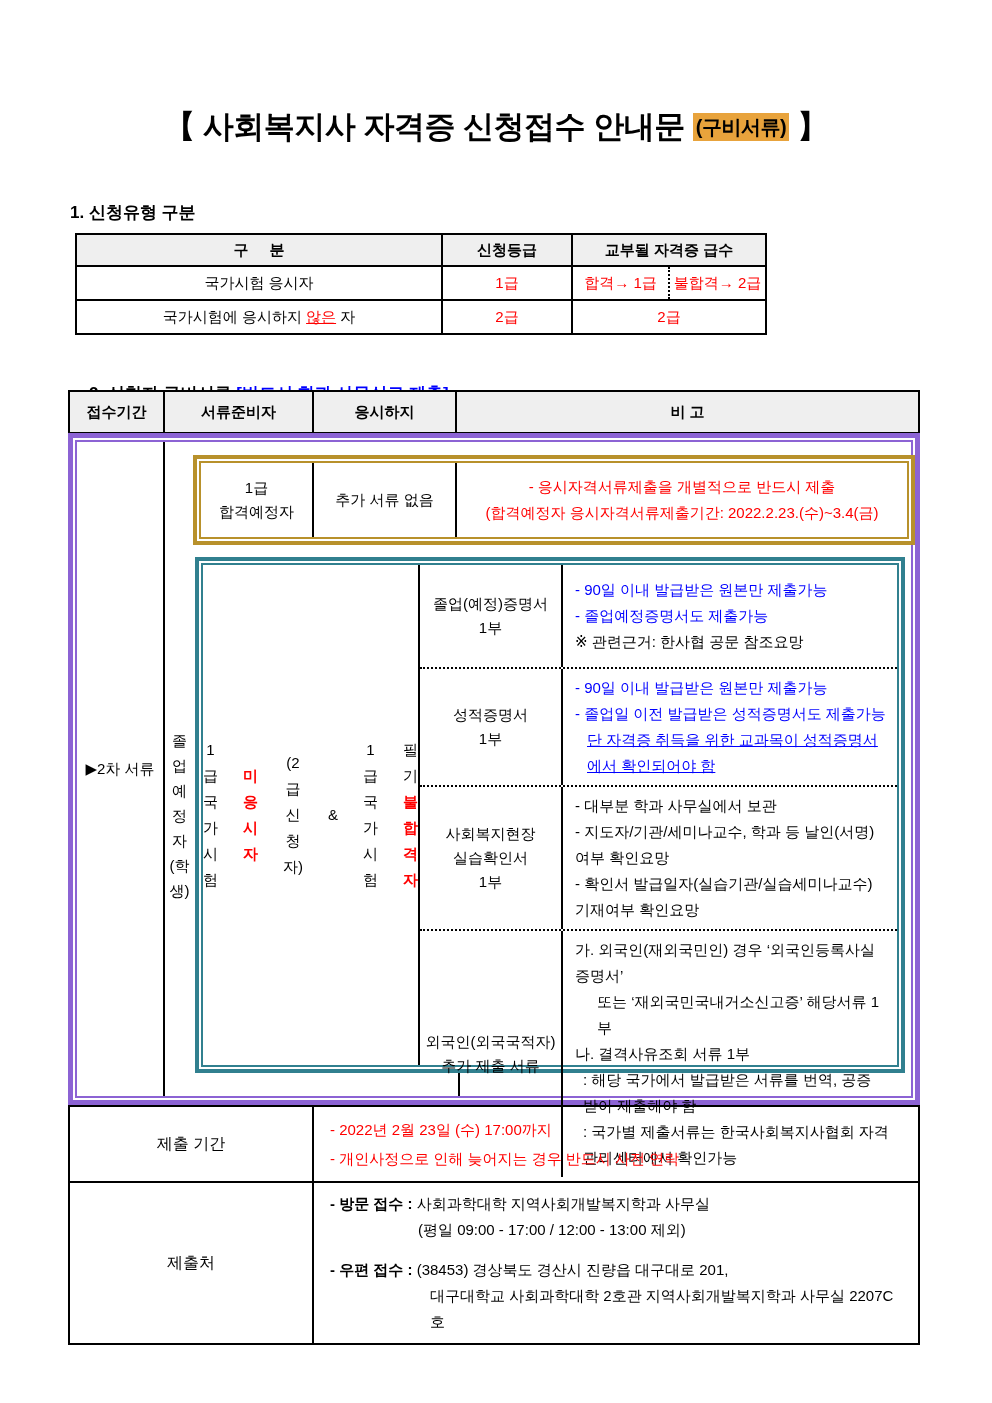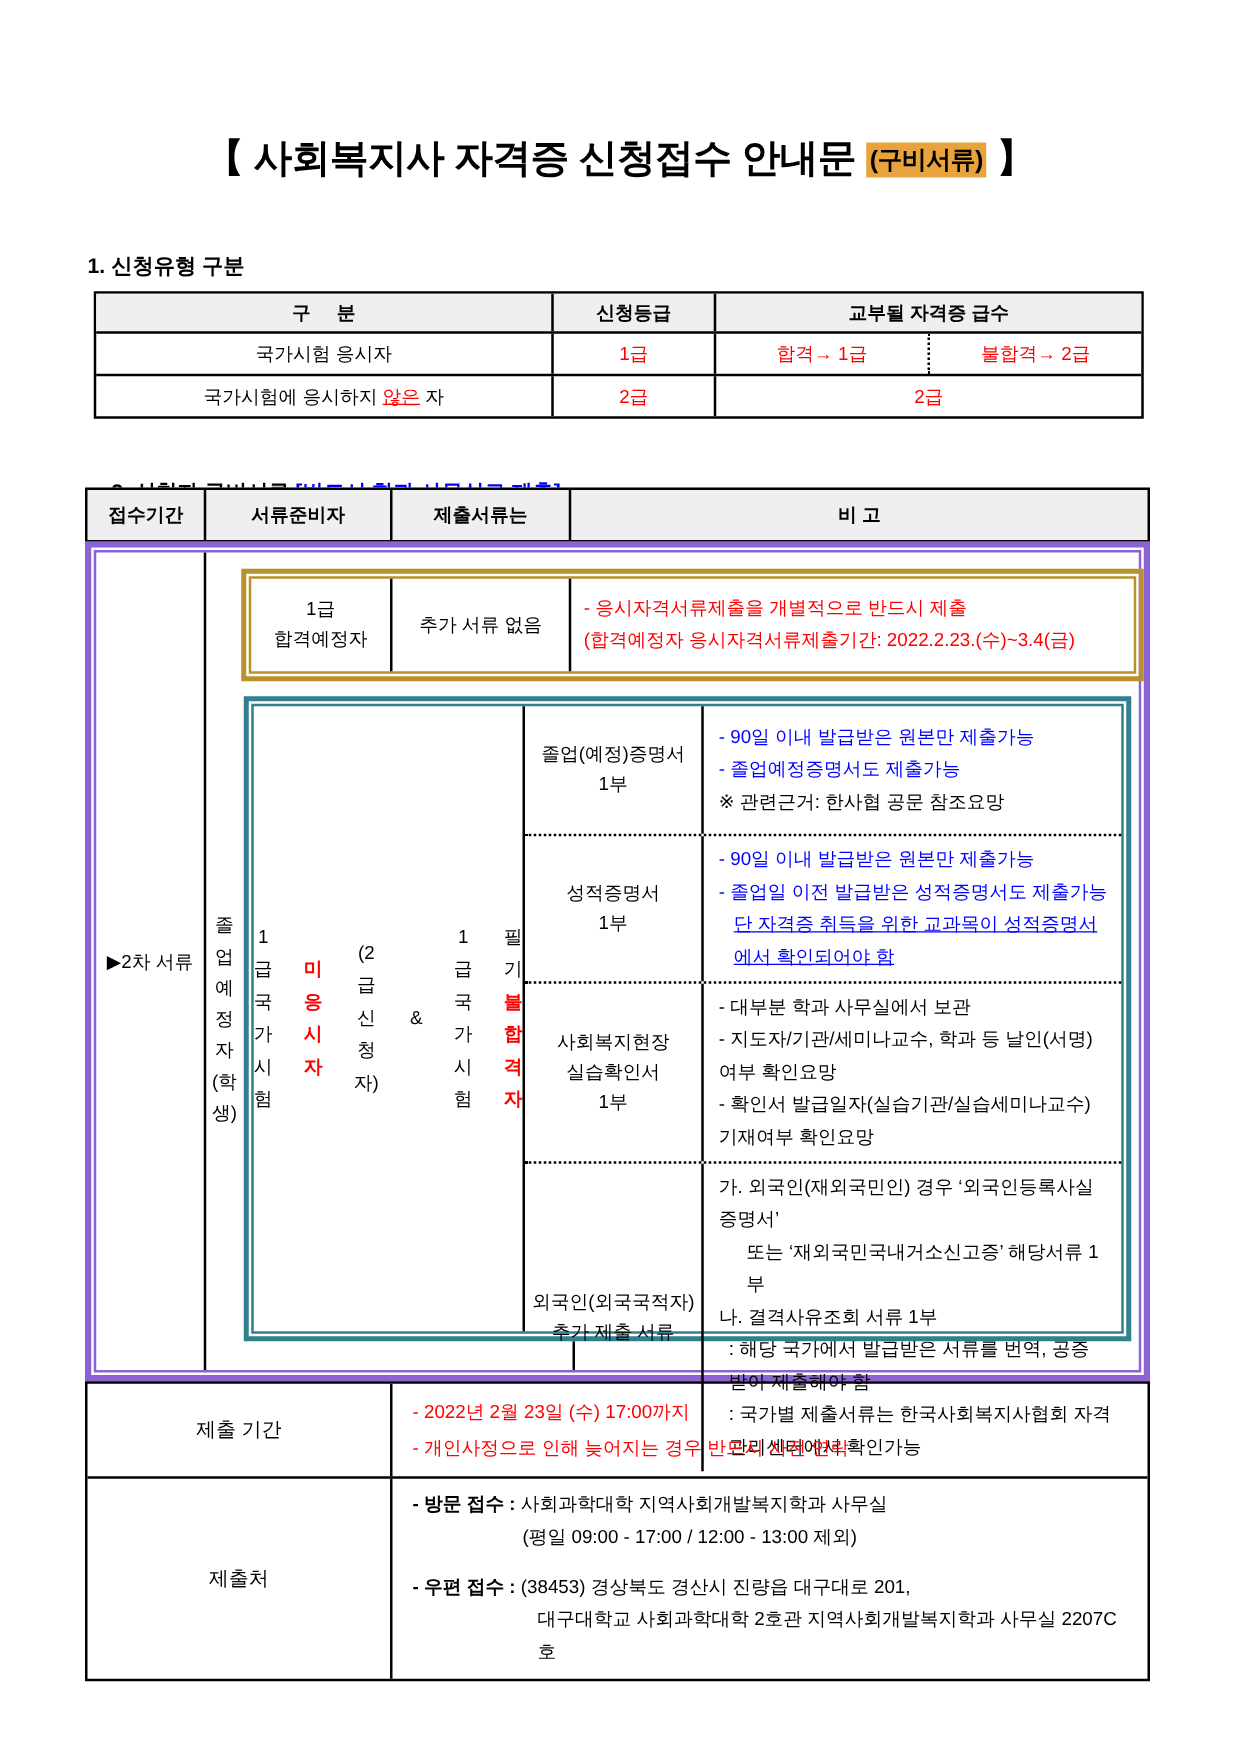--- a/index.html
+++ b/index.html
@@ -19,21 +19,21 @@
   .title{position:absolute;top:106px;left:0;width:100%;text-align:center;
          font-size:31px;font-weight:bold;letter-spacing:-0.5px;white-space:nowrap;}
   .title .hl{background:var(--hl_bg);font-size:20px;padding:3px 3px;vertical-align:3px;}
 
   
   .h-sec{position:absolute;left:70px;font-size:17px;font-weight:bold;white-space:pre;}
   .h-sec .blue{color:var(--blue);}
   #h1{top:201px;} #h2{top:362px;}
 
   
-  .t1{position:absolute;left:75px;top:233px;width:840px;border:2px solid #000;font-size:15px;}
+  .t1{position:absolute;left:75px;top:233px;width:692px;border:2px solid #000;font-size:15px;}
   .t1 .row{display:flex;height:34px;border-top:2px solid #000;}
   .t1 .row.hd{height:30px;border-top:none;background:var(--hdr_bg);font-weight:600;}
   .t1 .c1{flex:0 0 364px;}
   .t1 .c2{flex:0 0 130px;border-left:2px solid #000;}
   .t1 .c3{flex:1;border-left:2px solid #000;}
   .t1 .halves{display:flex;}
   .t1 .half{flex:1;}
   .t1 .half+.half{border-left:2px dotted #000;}
   .red{color:var(--red);}
   .redu{color:var(--red);text-decoration:underline;}
@@ -55,21 +55,21 @@
   .pv2{position:absolute;left:381px;top:631px;bottom:0;width:2px;background:#000;}
   .period-cell{position:absolute;left:0;top:0;width:86px;height:100%;font-size:15px;white-space:nowrap;}
 
   
   .gold-box{position:absolute;left:116px;top:13px;width:722px;height:90px;
             border:4px solid var(--gold);padding:2px;}
   .gold-in{border:2px solid var(--gold);width:100%;height:100%;display:flex;font-size:15px;}
   .gold-in .gc1{flex:0 0 111px;line-height:24px;}
   .gold-in .gc2{flex:0 0 143px;border-left:2px solid #000;}
   .gold-in .gc3{flex:1;border-left:2px solid #000;display:flex;flex-direction:column;
-                justify-content:center;padding:4px 10px;color:var(--red);line-height:26px;}
+                justify-content:center;padding:4px 10px;color:var(--red);line-height:26px;text-align:center;}
 
   
   .vlabel{position:absolute;left:87px;top:115px;width:31px;height:516px;
           display:flex;flex-direction:column;align-items:center;justify-content:center;
           font-size:15px;line-height:25px;}
 
   
   .teal-box{position:absolute;left:118px;top:115px;width:710px;height:516px;
             border:4px solid var(--teal);padding:2px;}
   .teal-in{border:2px solid var(--teal);width:100%;height:100%;display:flex;font-size:15px;}
@@ -138,21 +138,21 @@
     </div>
   </div>
 
   <div class="h-sec" id="h2">
     <span>2. 신청자 구비서류 </span><span class="blue">[반드시 학과 사무실로 제출]</span>
   </div>
 
   <div class="t2h">
     <div class="c1 ctr">접수기간</div>
     <div class="c2 ctr">서류준비자</div>
-    <div class="c3 ctr">제출서류는</div>
+    <div class="c3 ctr">응시하지</div>
     <div class="c4 ctr">비 고</div>
   </div>
 
   <div class="purple-box">
     <div class="purple-in">
       <div class="pv"></div>
       <div class="pv2"></div>
 
       <div class="period-cell ctr">▶2차 서류</div>
 

